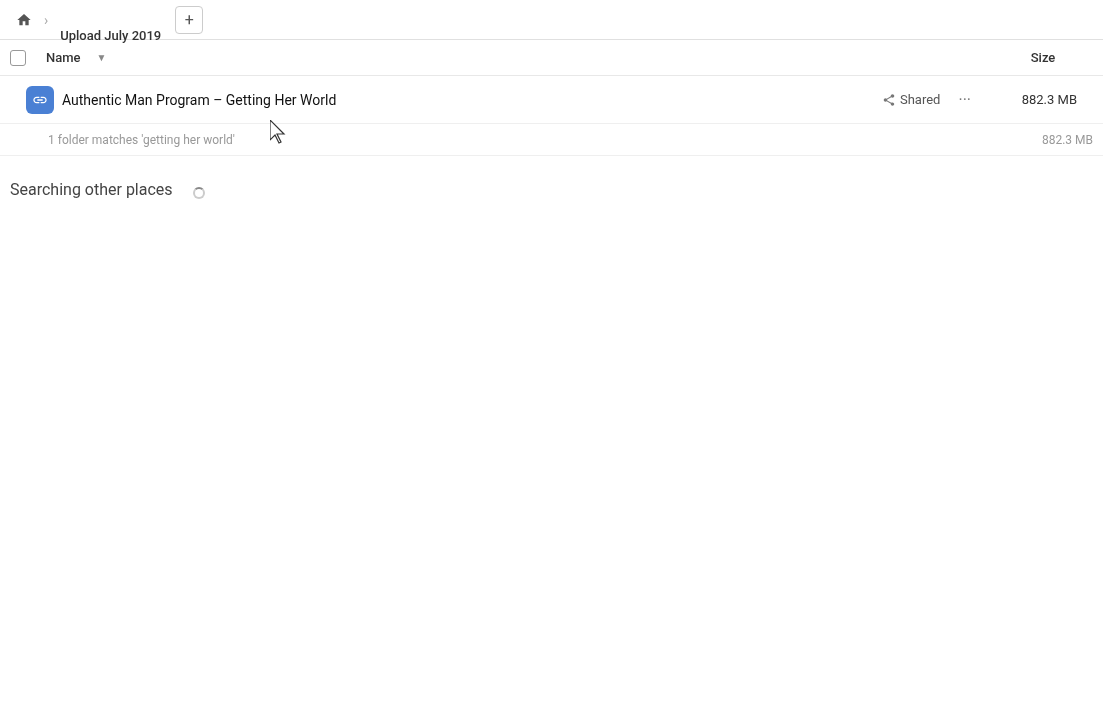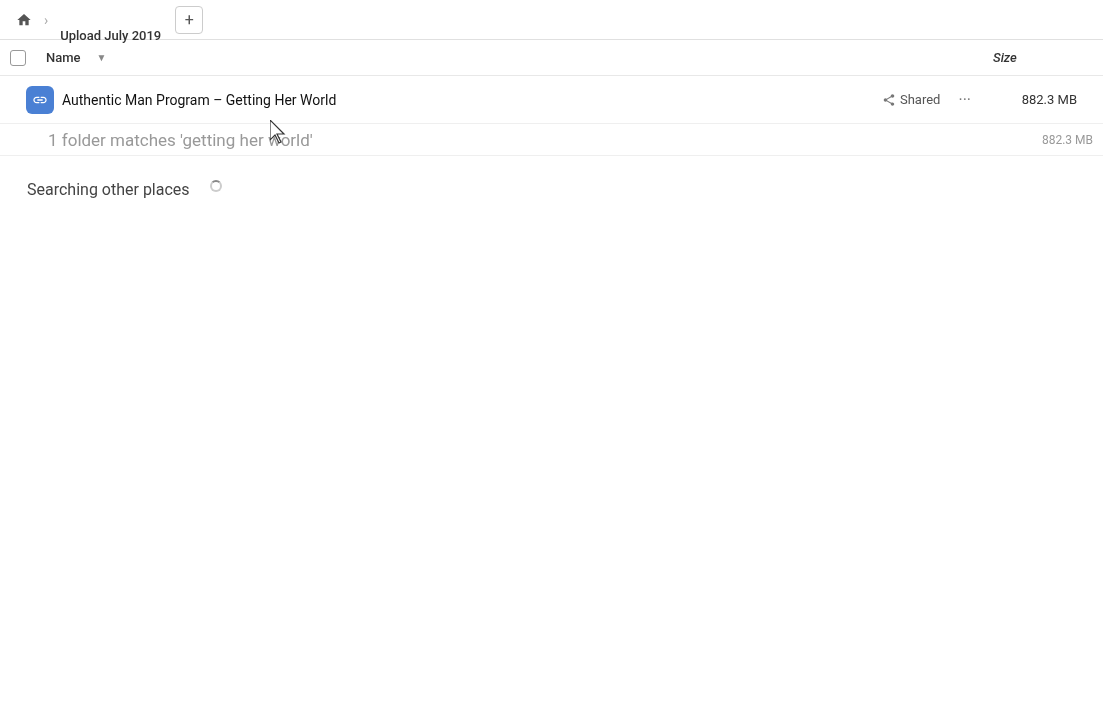--- a/index.html
+++ b/index.html
@@ -98,25 +98,24 @@
       align-items: center;
       gap: 16px;
       font-size: 13px;
       color: #333;
       font-weight: 500;
       cursor: pointer;
     }
 
     .col-size {
       width: 100px;
-      text-align: left;
+      text-align: center;
       font-size: 13px;
       color: #333;
       font-weight: 500;
-      font-style: italic;
     }
 
     
     .file-row {
       display: flex;
       align-items: center;
       height: 48px;
       padding: 0 26px;
       border-bottom: 1px solid #efefef;
       cursor: pointer;
@@ -191,38 +190,37 @@
     .match-info-row {
       display: flex;
       align-items: center;
       height: 32px;
       padding: 0 10px 0 48px;
       border-bottom: 1px solid #efefef;
     }
 
     .match-info-text {
       flex: 1;
-      font-size: 17px;
+      font-size: 12px;
       color: #999;
     }
 
     .match-info-size {
       width: 100px;
       text-align: right;
       font-size: 12px;
       color: #999;
     }
 
     
     .searching-section {
       padding: 24px 10px 0 10px;
       display: flex;
-      align-items: flex-start;
+      align-items: flex-end;
       gap: 20px;
-      margin-left: 17px;
     }
 
     .searching-label {
       font-size: 16px;
       color: #444;
       font-weight: 400;
     }
 
     .searching-spinner {
       width: 12px;

